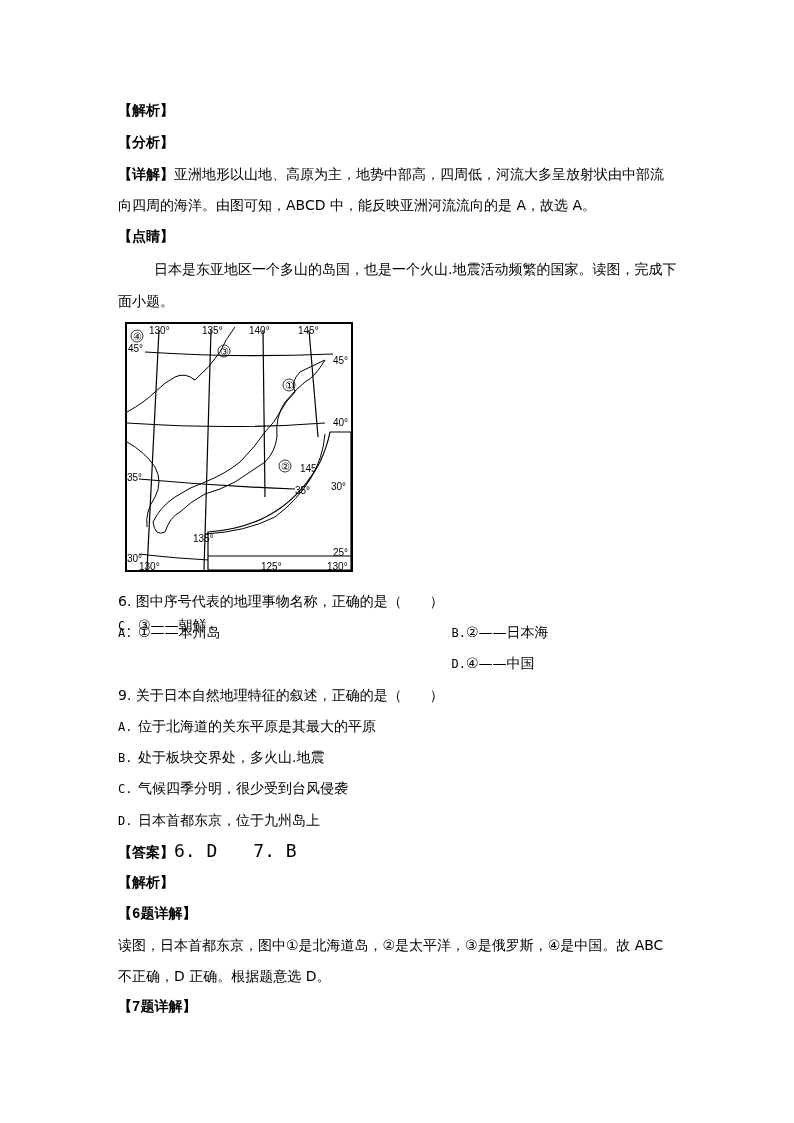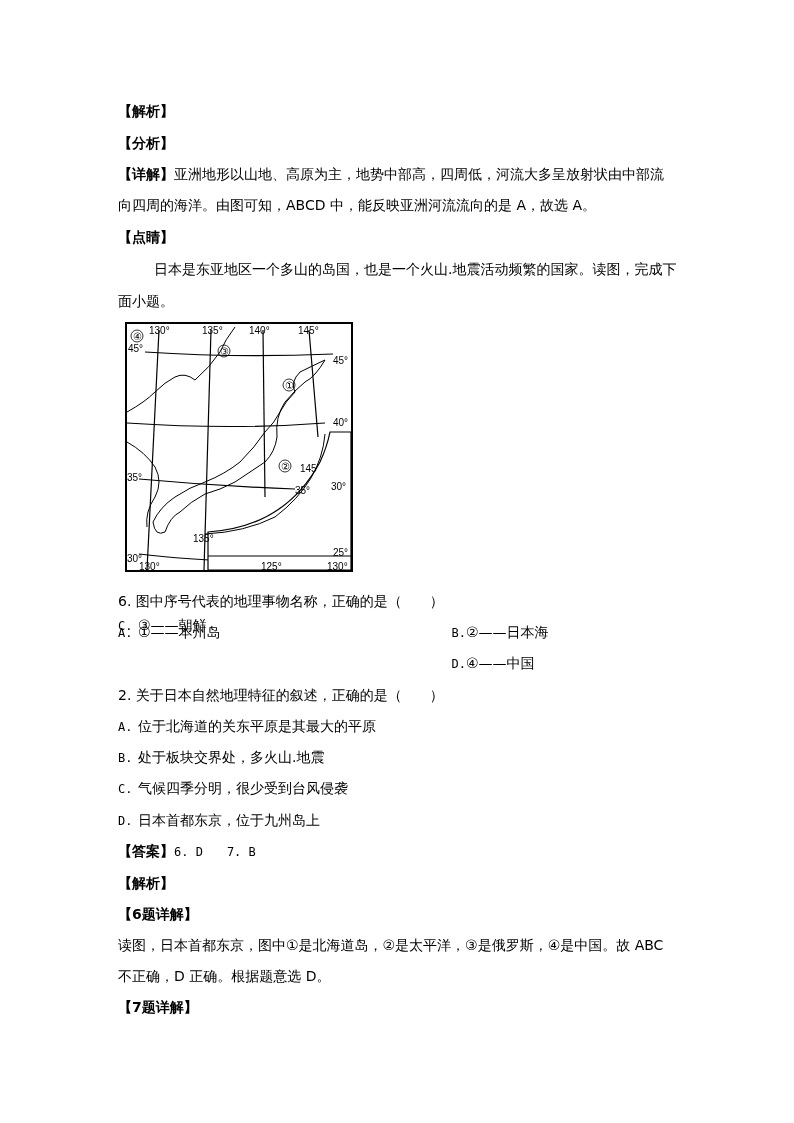--- a/index.html
+++ b/index.html
@@ -1,23 +1,23 @@
 <!DOCTYPE html>
 <html><head>
 <meta charset="utf-8">
 <style>
   html, body { margin: 0; padding: 0; background: #ffffff; }
   body { width: 794px; height: 1123px; position: relative; overflow: hidden;
          font-family: "DejaVu Sans", "Liberation Sans", sans-serif; color: #000; }
   .line { position: absolute; left: 118px; font-size: 14px; line-height: 20px; white-space: nowrap; }
-  .bracket { font-weight: bold; }
+  .bracket { font-weight: bold; font-family: Liberation Mono, monospace; }
   .indent { left: 146px; margin-left: 8px; }
   .col2 { left: 446px; text-align: right; }
   .opt-letter { display: inline-block; width: 20px; font-family: "DejaVu Sans Mono", "Liberation Mono", monospace; font-size: 12px; }
-  .mono { font-family: "DejaVu Sans Mono", "Liberation Mono", monospace; font-size: 12px; }
+  .mono { font-family: "DejaVu Sans Mono", "Liberation Mono", monospace; font-size: 18px; }
   .map { position: absolute; left: 125px; top: 322px; width: 228px; height: 250px; }
   .map svg { width: 100%; height: 100%; }
   .map text { font-family: "Liberation Sans", sans-serif; font-size: 10px; fill: #000; }
 </style>
 </head>
 <body>
 
 <div class="line bracket" style="top:101px">【解析】</div>
 <div class="line bracket" style="top:133px">【分析】</div>
 <div class="line" style="top:164px">
@@ -81,21 +81,21 @@
     <text x="202" y="248">130°</text>
   </svg>
 </div>
 
 <div class="line" style="top:591px">6. 图中序号代表的地理事物名称，正确的是（　　）</div>
 <div class="line" style="top:622px"><span class="opt-letter">A.</span><span>①——本州岛</span></div>
 <div class="line col2" style="top:622px"><span class="opt-letter">B.</span><span>②——日本海</span></div>
 <div class="line" style="top:615px"><span class="opt-letter">C.</span><span>③——朝鲜</span></div>
 <div class="line col2" style="top:653px"><span class="opt-letter">D.</span><span>④——中国</span></div>
 
-<div class="line" style="top:685px">2. 关于日本自然地理特征的叙述，正确的是（　　）</div>
+<div class="line" style="top:685px">9. 关于日本自然地理特征的叙述，正确的是（　　）</div>
 <div class="line" style="top:716px"><span class="opt-letter">A.</span><span>位于北海道的关东平原是其最大的平原</span></div>
 <div class="line" style="top:747px"><span class="opt-letter">B.</span><span>处于板块交界处，多火山.地震</span></div>
 <div class="line" style="top:778px"><span class="opt-letter">C.</span><span>气候四季分明，很少受到台风侵袭</span></div>
 <div class="line" style="top:810px"><span class="opt-letter">D.</span><span>日本首都东京，位于九州岛上</span></div>
 
 <div class="line" style="top:841px"><span class="bracket">【答案】</span><span class="mono">6. D　　7. B</span></div>
 
 <div class="line bracket" style="top:873px">【解析】</div>
 <div class="line bracket" style="top:904px">【6题详解】</div>
 <div class="line" style="top:935px">读图，日本首都东京，图中①是北海道岛，②是太平洋，③是俄罗斯，④是中国。故 ABC</div>

